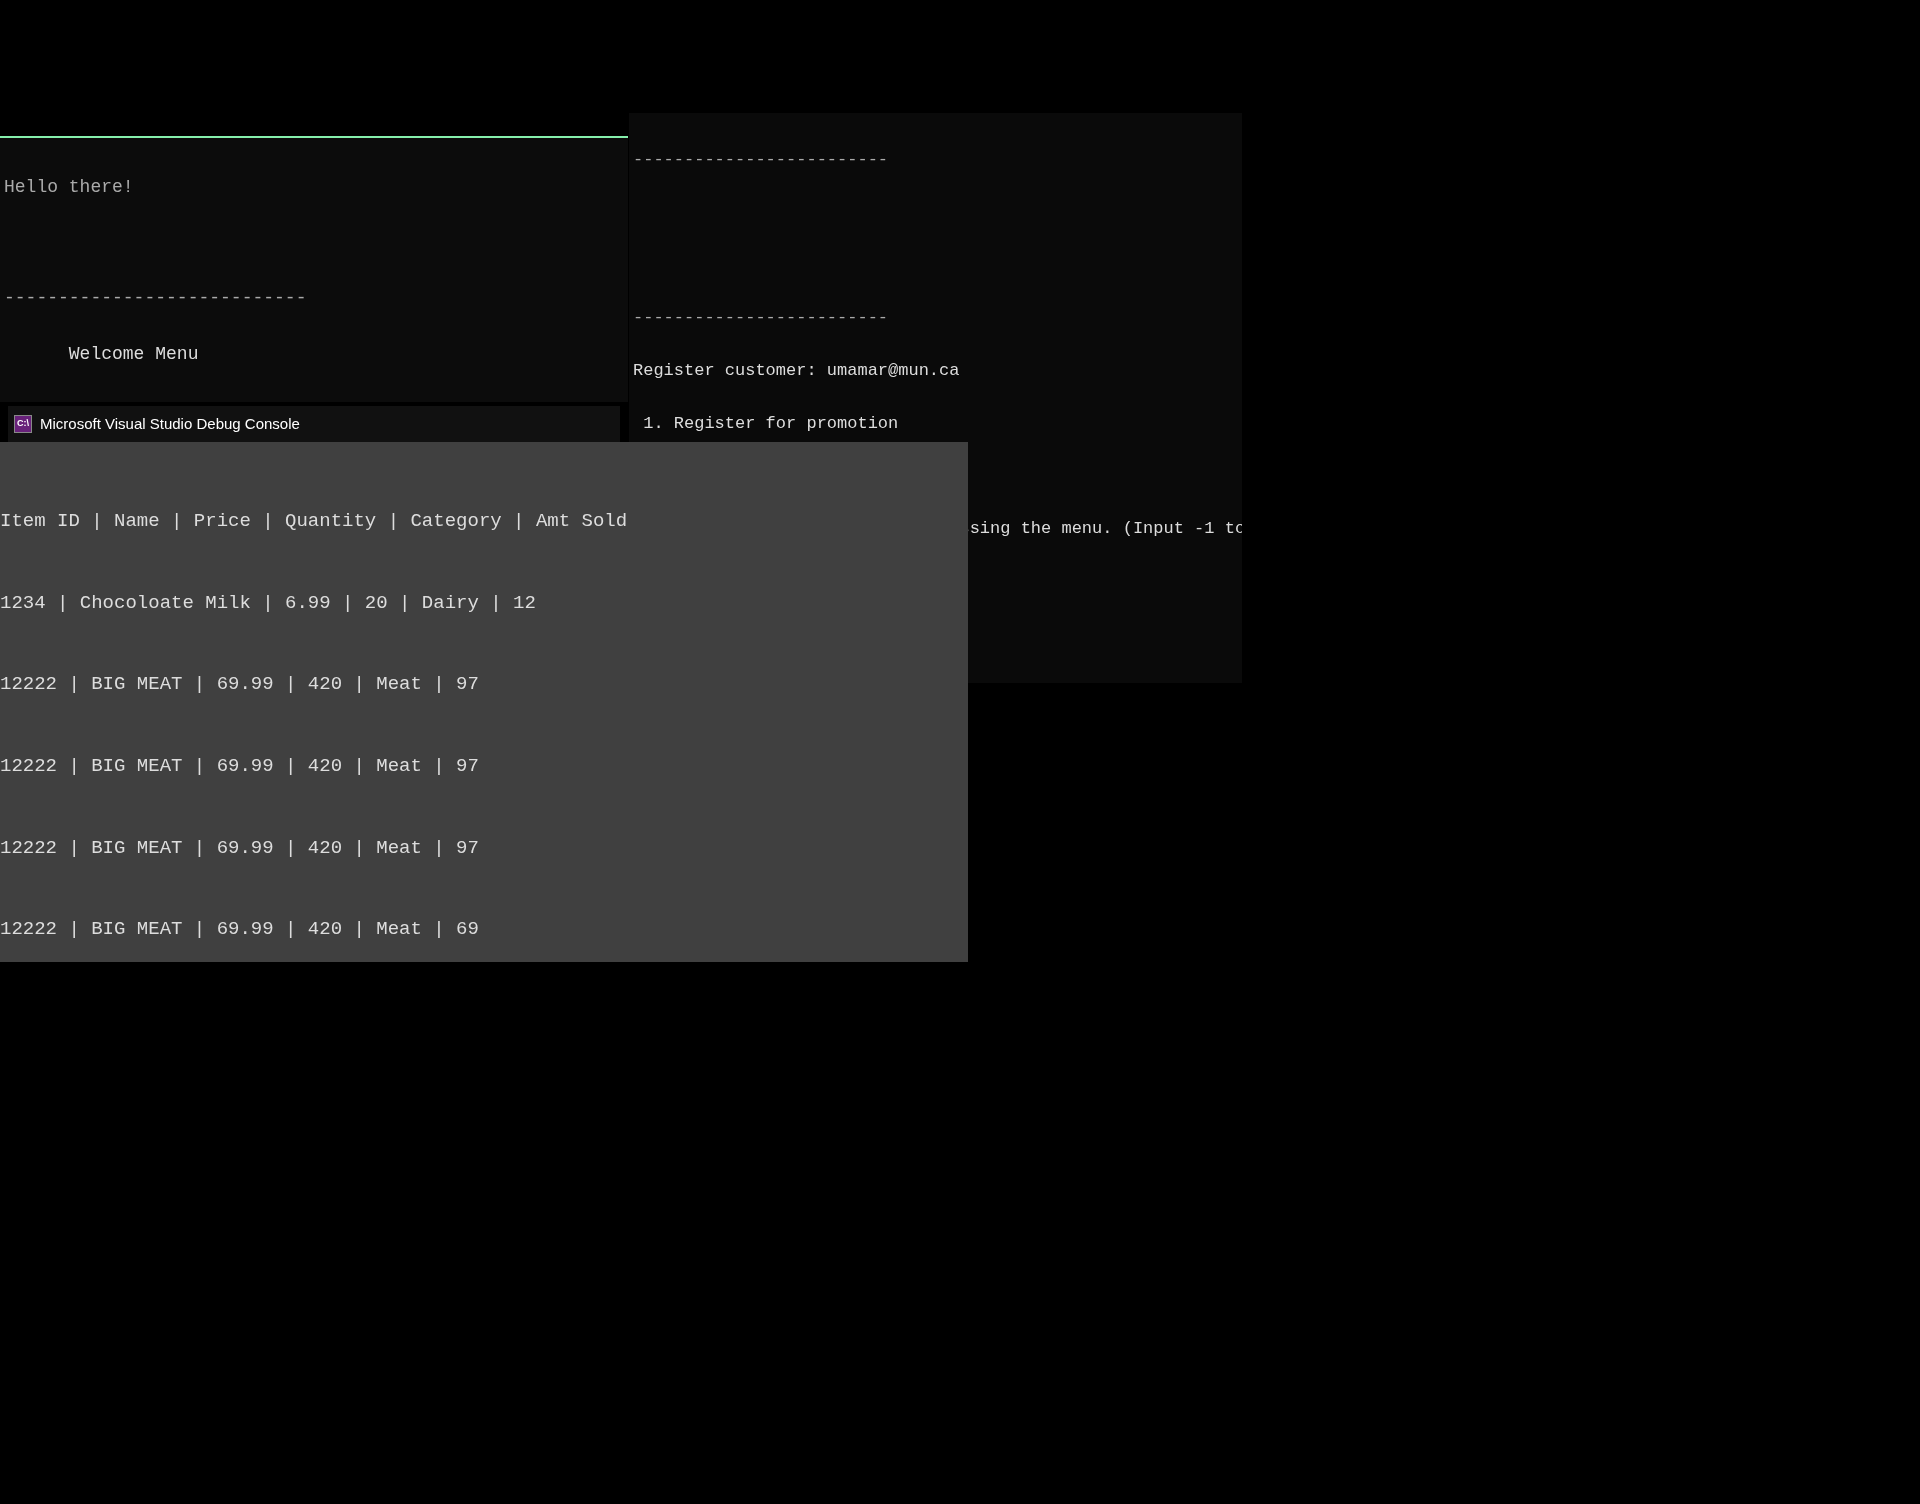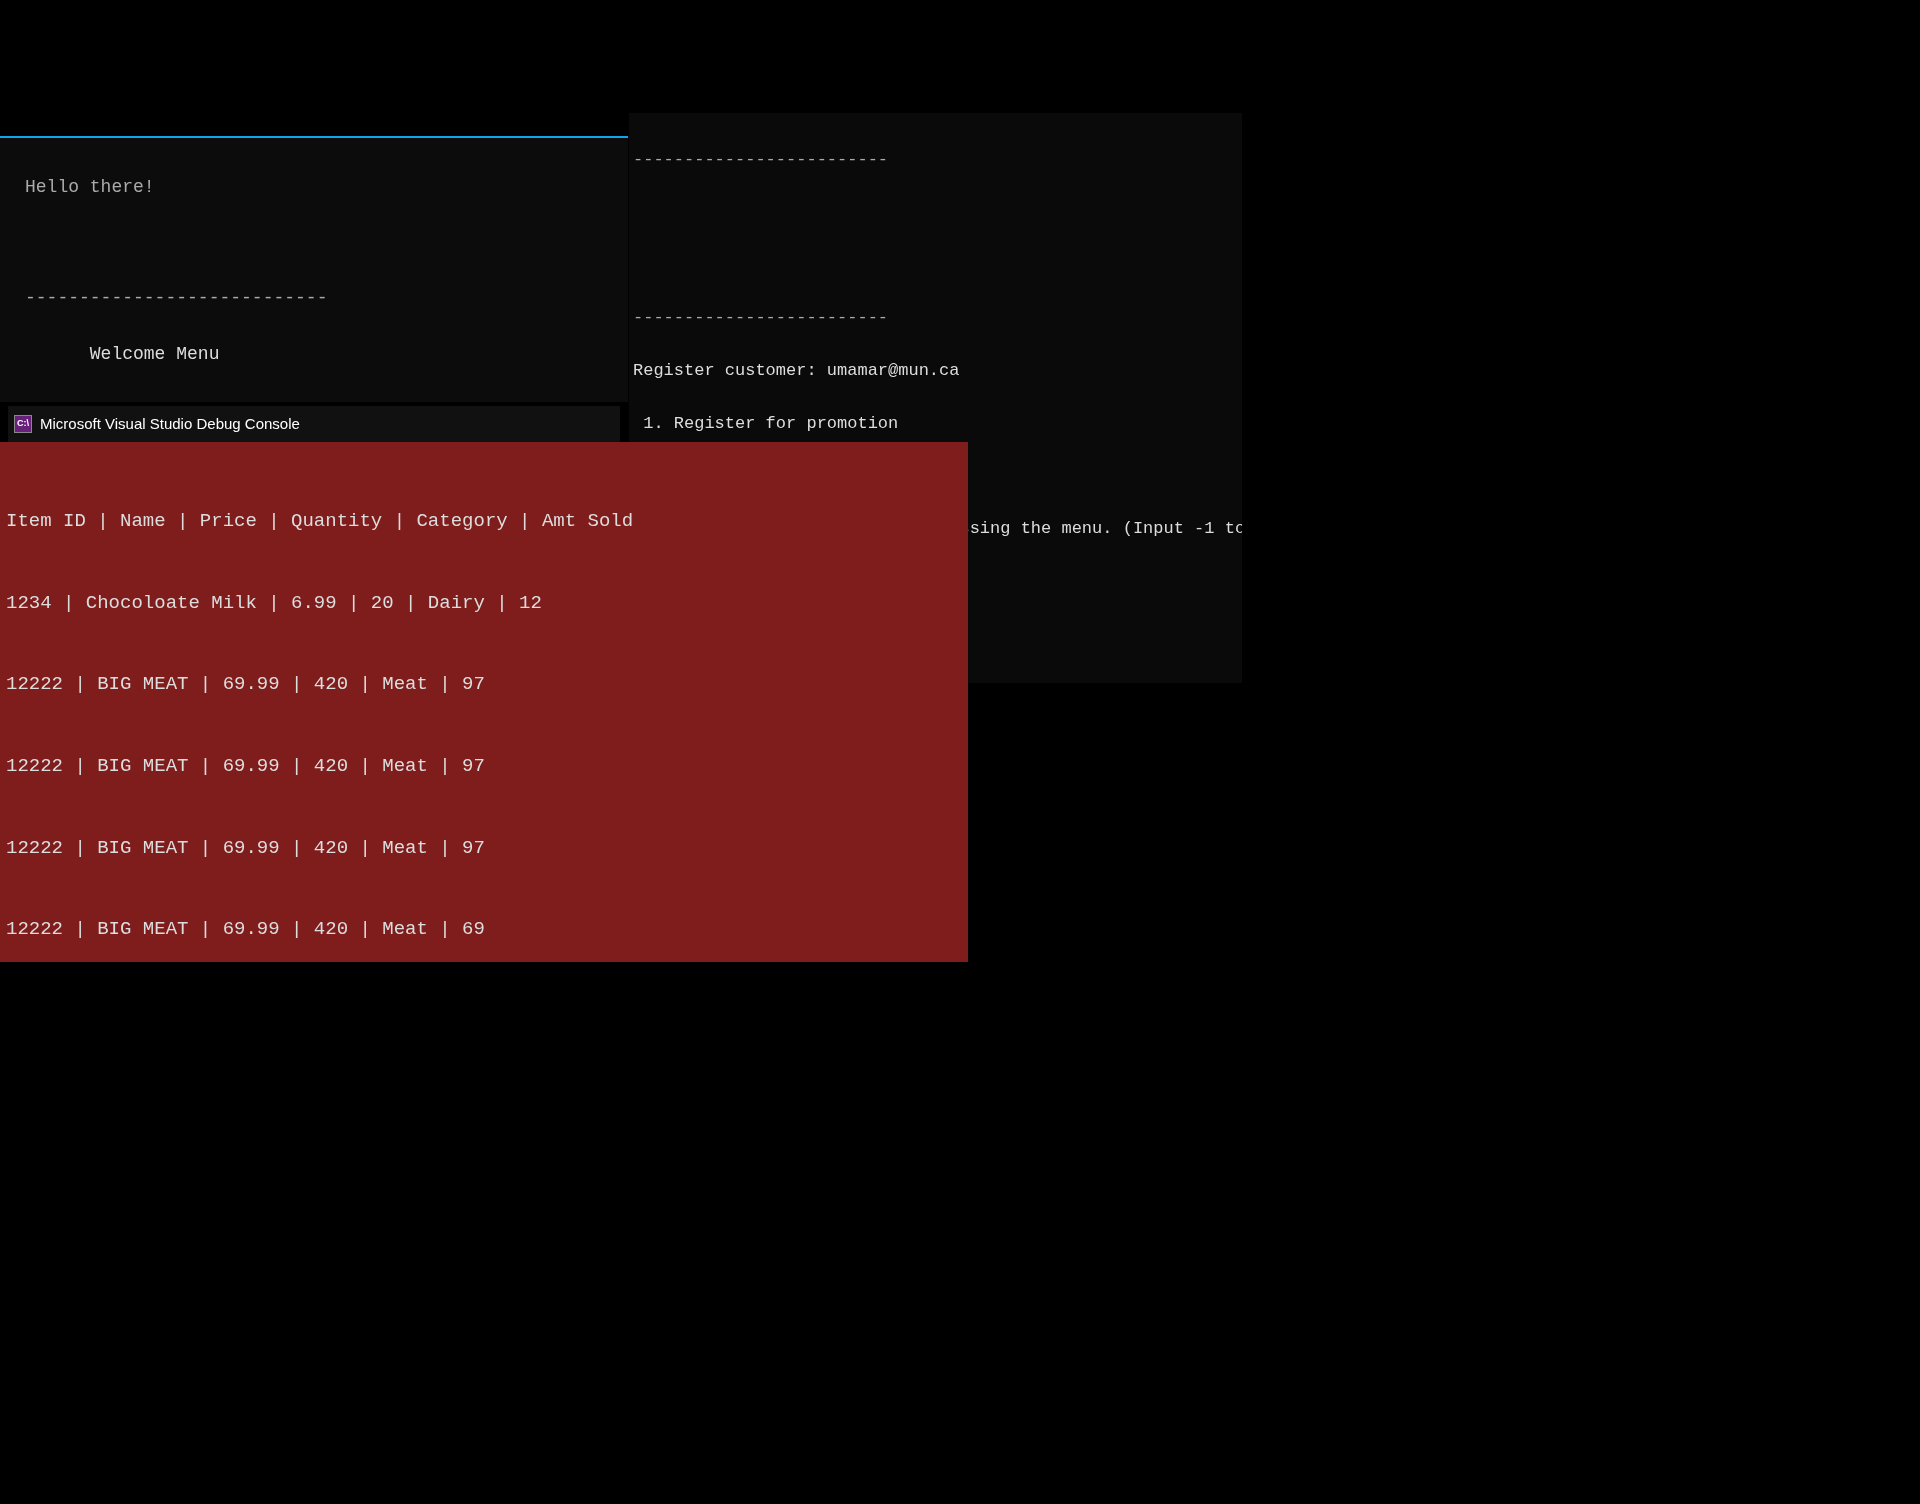--- a/index.html
+++ b/index.html
@@ -22,22 +22,22 @@
       font-size: 18px;
       line-height: 1.55;
       white-space: pre;
       overflow: hidden;
     }
     .panel-left-top {
       left: 0;
       top: 136px;
       width: 628px;
       height: 266px;
-      border-top: 2px solid #0ea5e9;
-      padding: 8px 25px;
+      border-top: 2px solid #86efac;
+      padding: 8px 4px;
       background: #0c0c0c;
     }
     .panel-right {
       left: 629px;
       top: 113px;
       width: 613px;
       height: 570px;
       padding: 8px 4px;
       background: #0a0a0a;
       font-size: 17px;
@@ -67,22 +67,22 @@
       font-size: 9px;
       font-weight: bold;
       color: #fff;
       border: 1px solid #888;
     }
     .panel-bottom {
       left: 0;
       top: 442px;
       width: 968px;
       height: 520px;
-      padding: 18px 6px;
-      background: #7f1d1d;
+      padding: 18px 0;
+      background: #404040;
       font-size: 19px;
       line-height: 2.15;
     }
     .line {
       display: block;
     }
     .dim {
       color: #aaa;
     }
     .bright {

